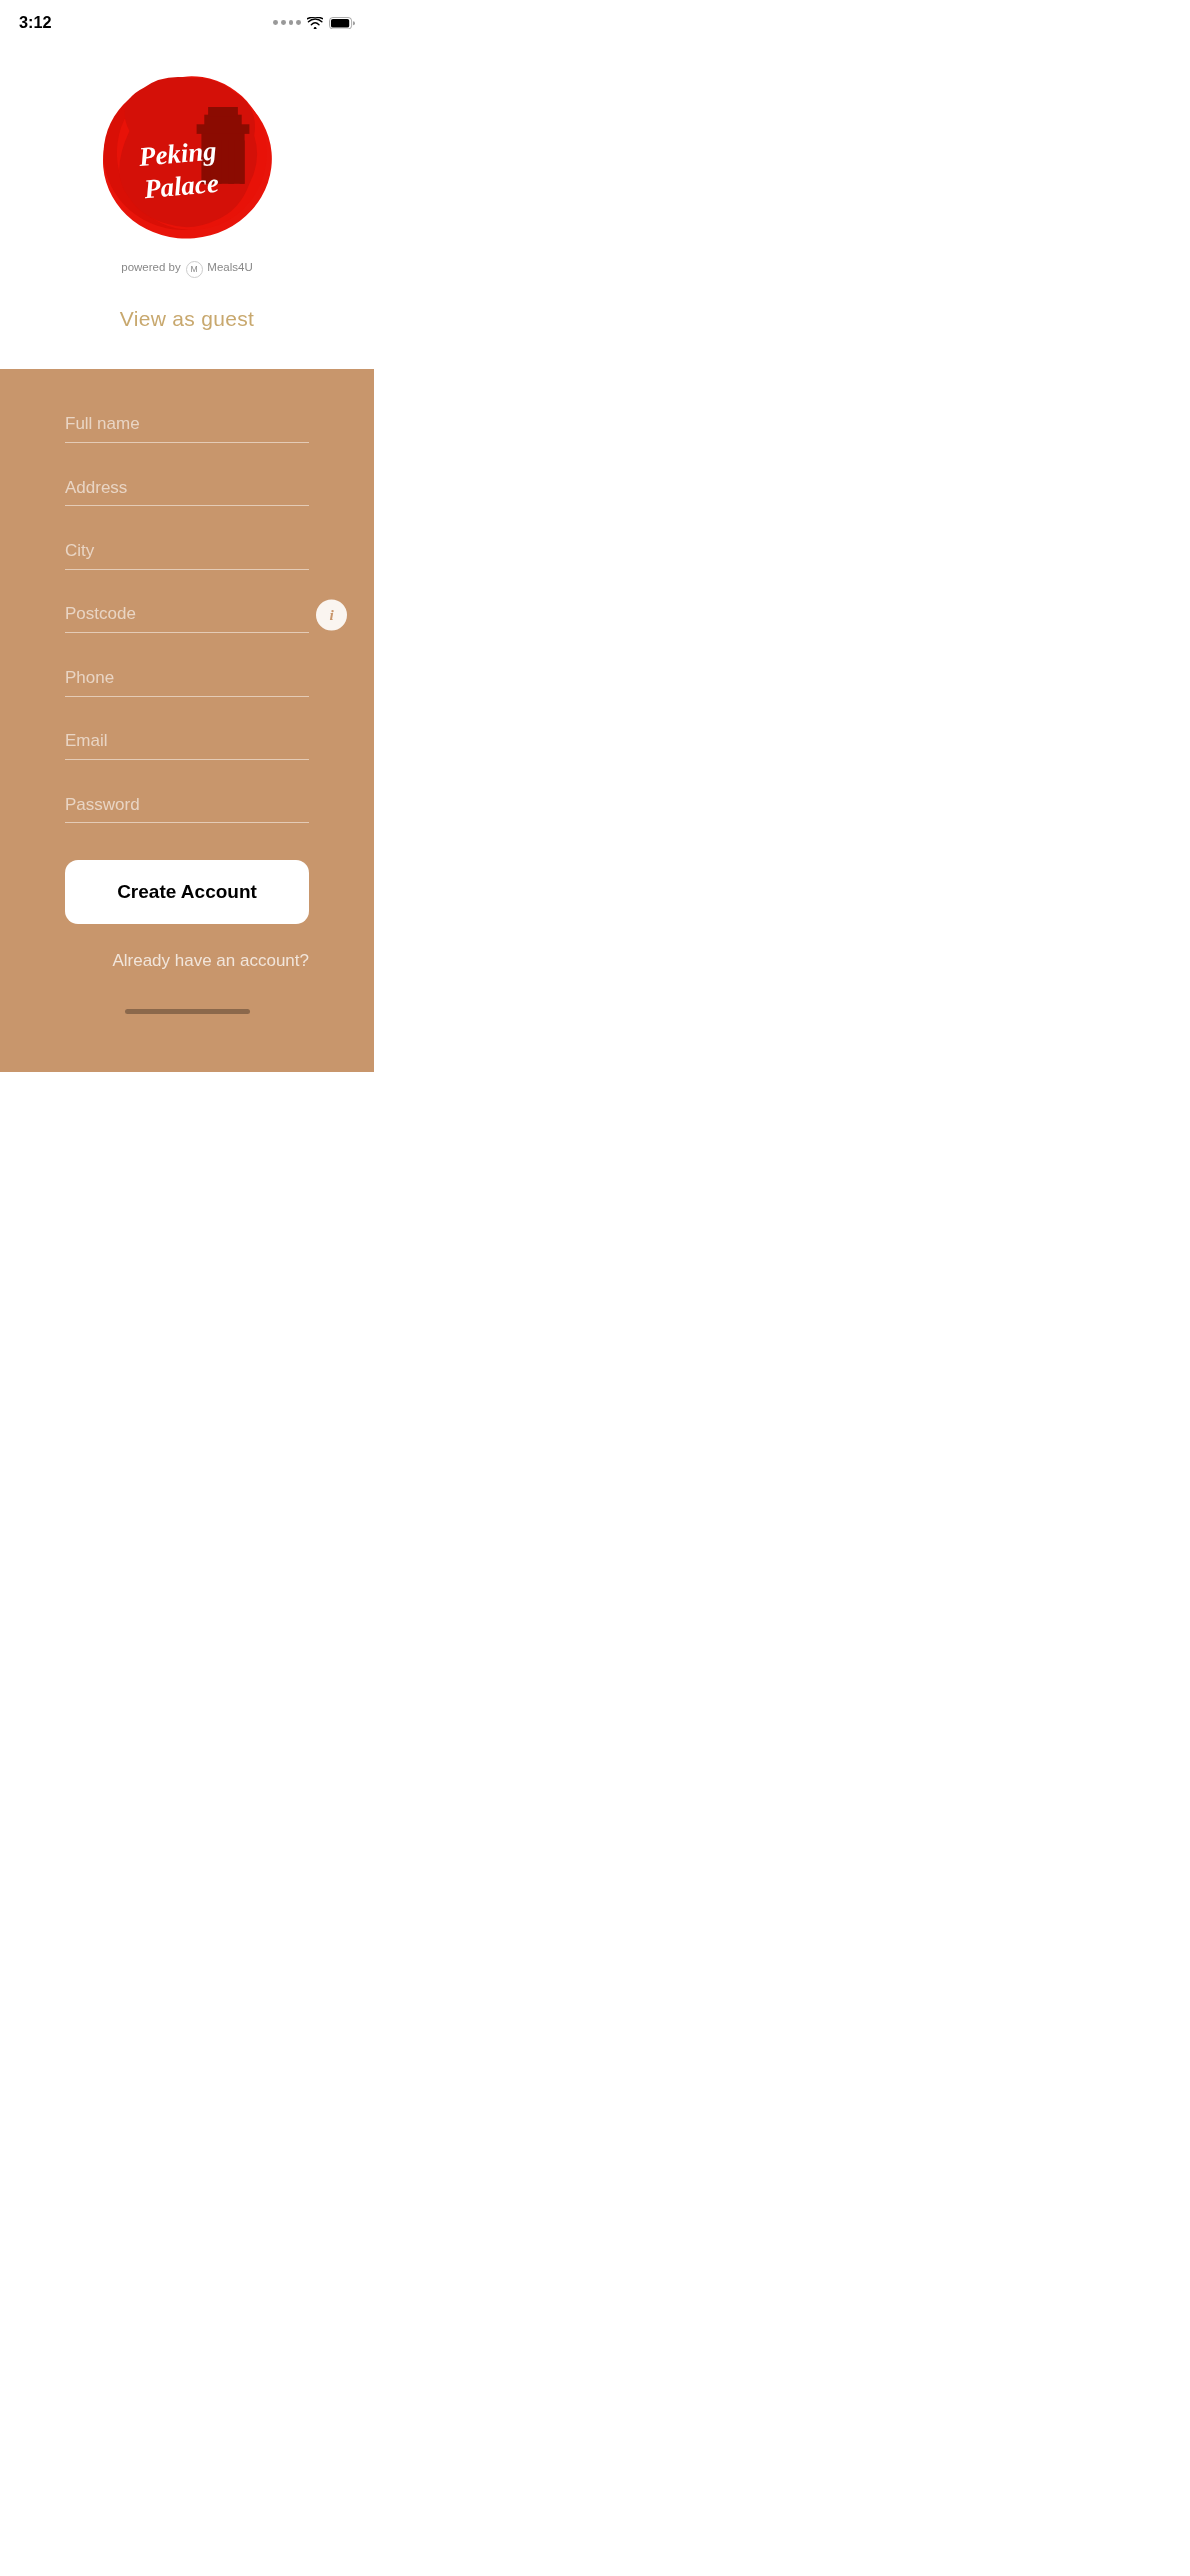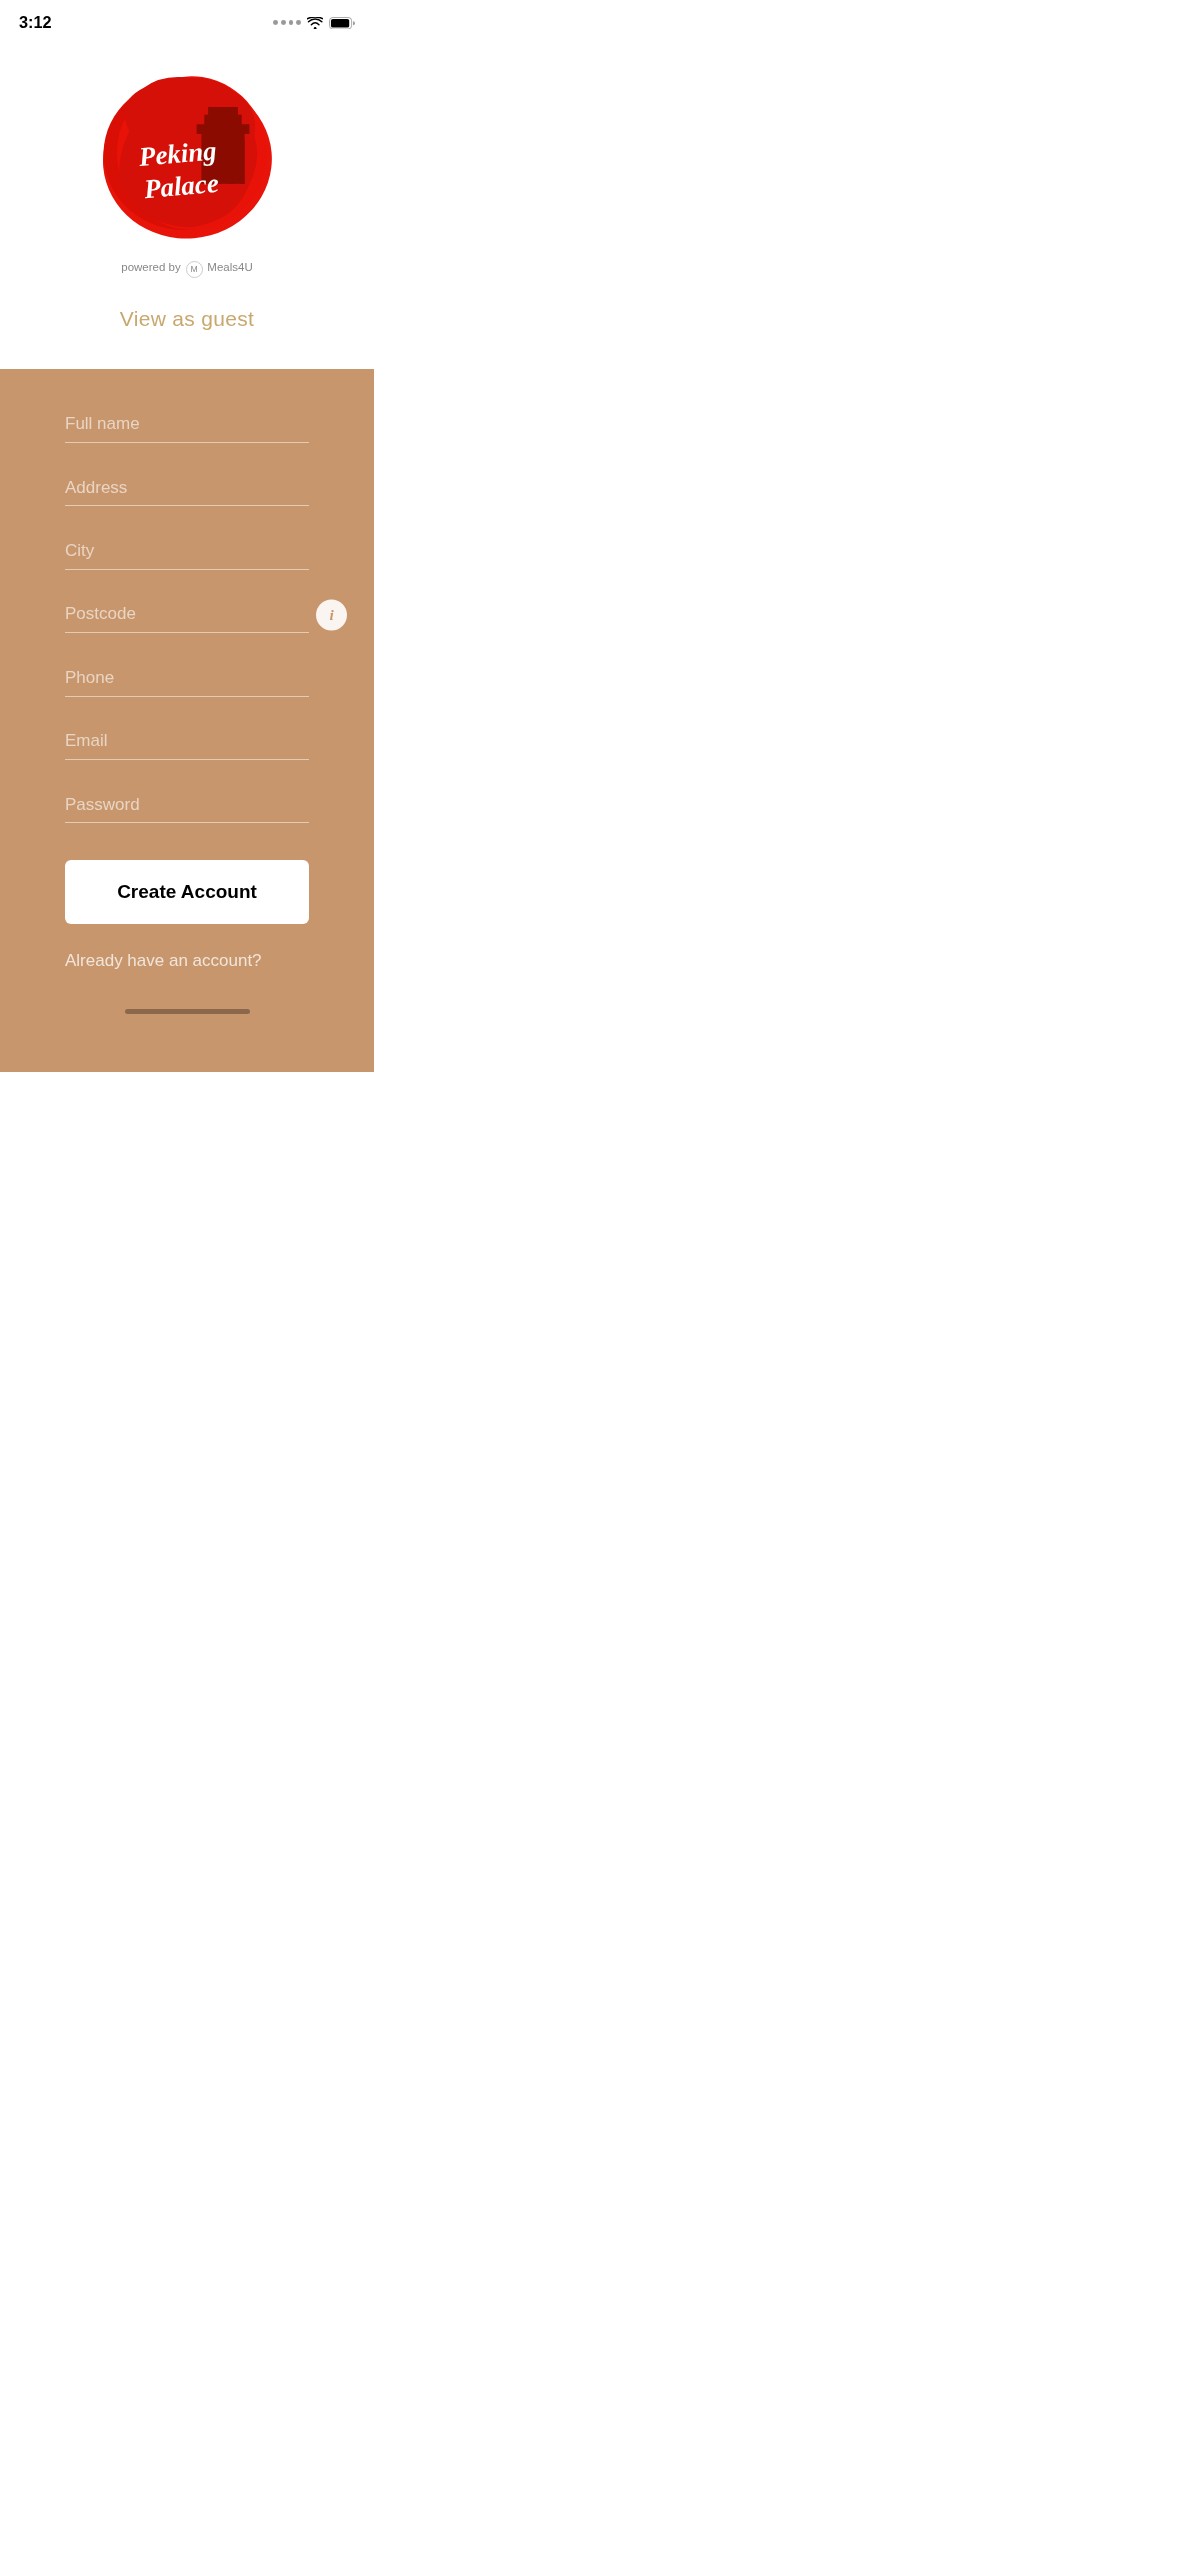--- a/index.html
+++ b/index.html
@@ -158,33 +158,33 @@
       font-style: italic;
       font-weight: bold;
       color: #c8966c;
       font-family: Georgia, serif;
     }
 
     .create-account-btn {
       width: 100%;
       background: #fff;
       border: none;
-      border-radius: 6px;
+      border-radius: 13px;
       padding: 21px;
       font-size: 19px;
       font-weight: 700;
       color: #000;
       cursor: pointer;
       margin-top: 9.6px;
       margin-bottom: 27px;
       font-family: -apple-system, BlinkMacSystemFont, 'Helvetica Neue', sans-serif;
     }
 
     .already-account {
-      text-align: left;
+      text-align: right;
       font-size: 17px;
       color: rgba(255, 255, 255, 0.75);
       cursor: pointer;
       margin-bottom: 29px;
     }
 
     .home-indicator {
       width: 125px;
       height: 4.8px;
       background: #000;

